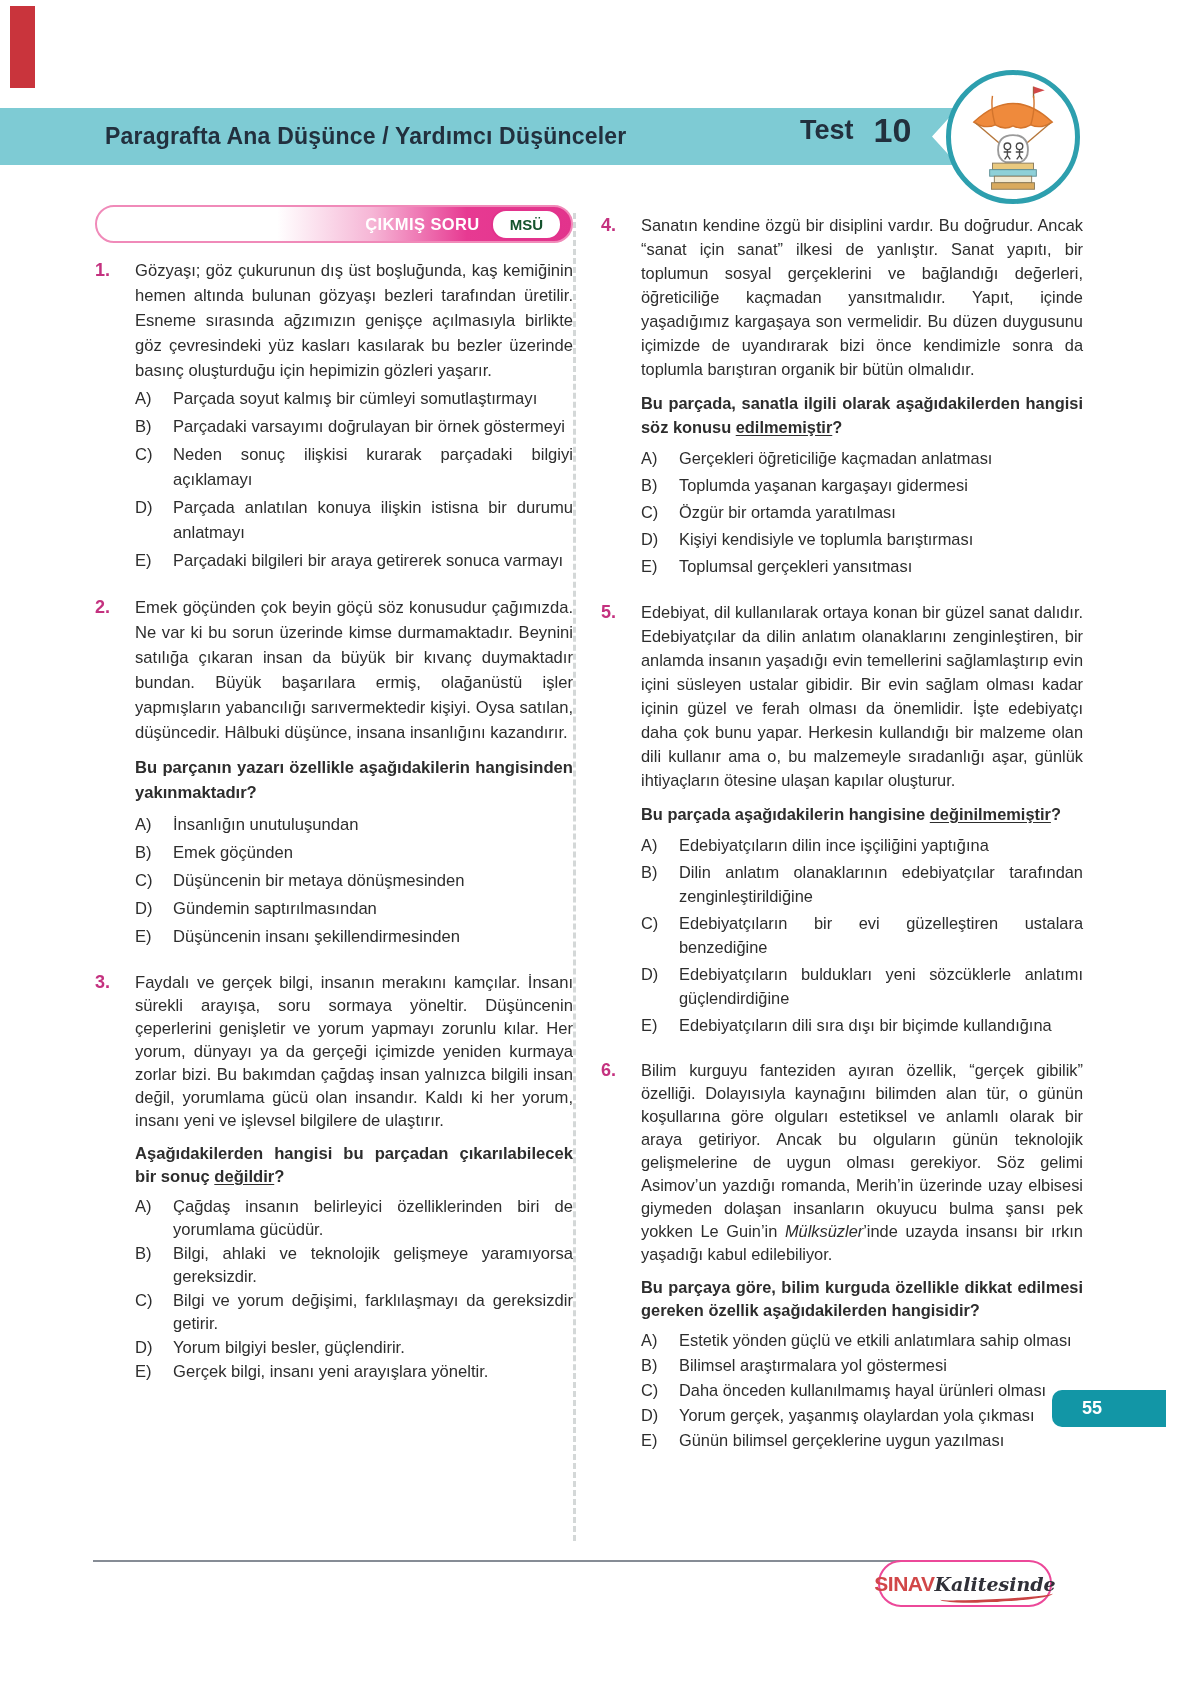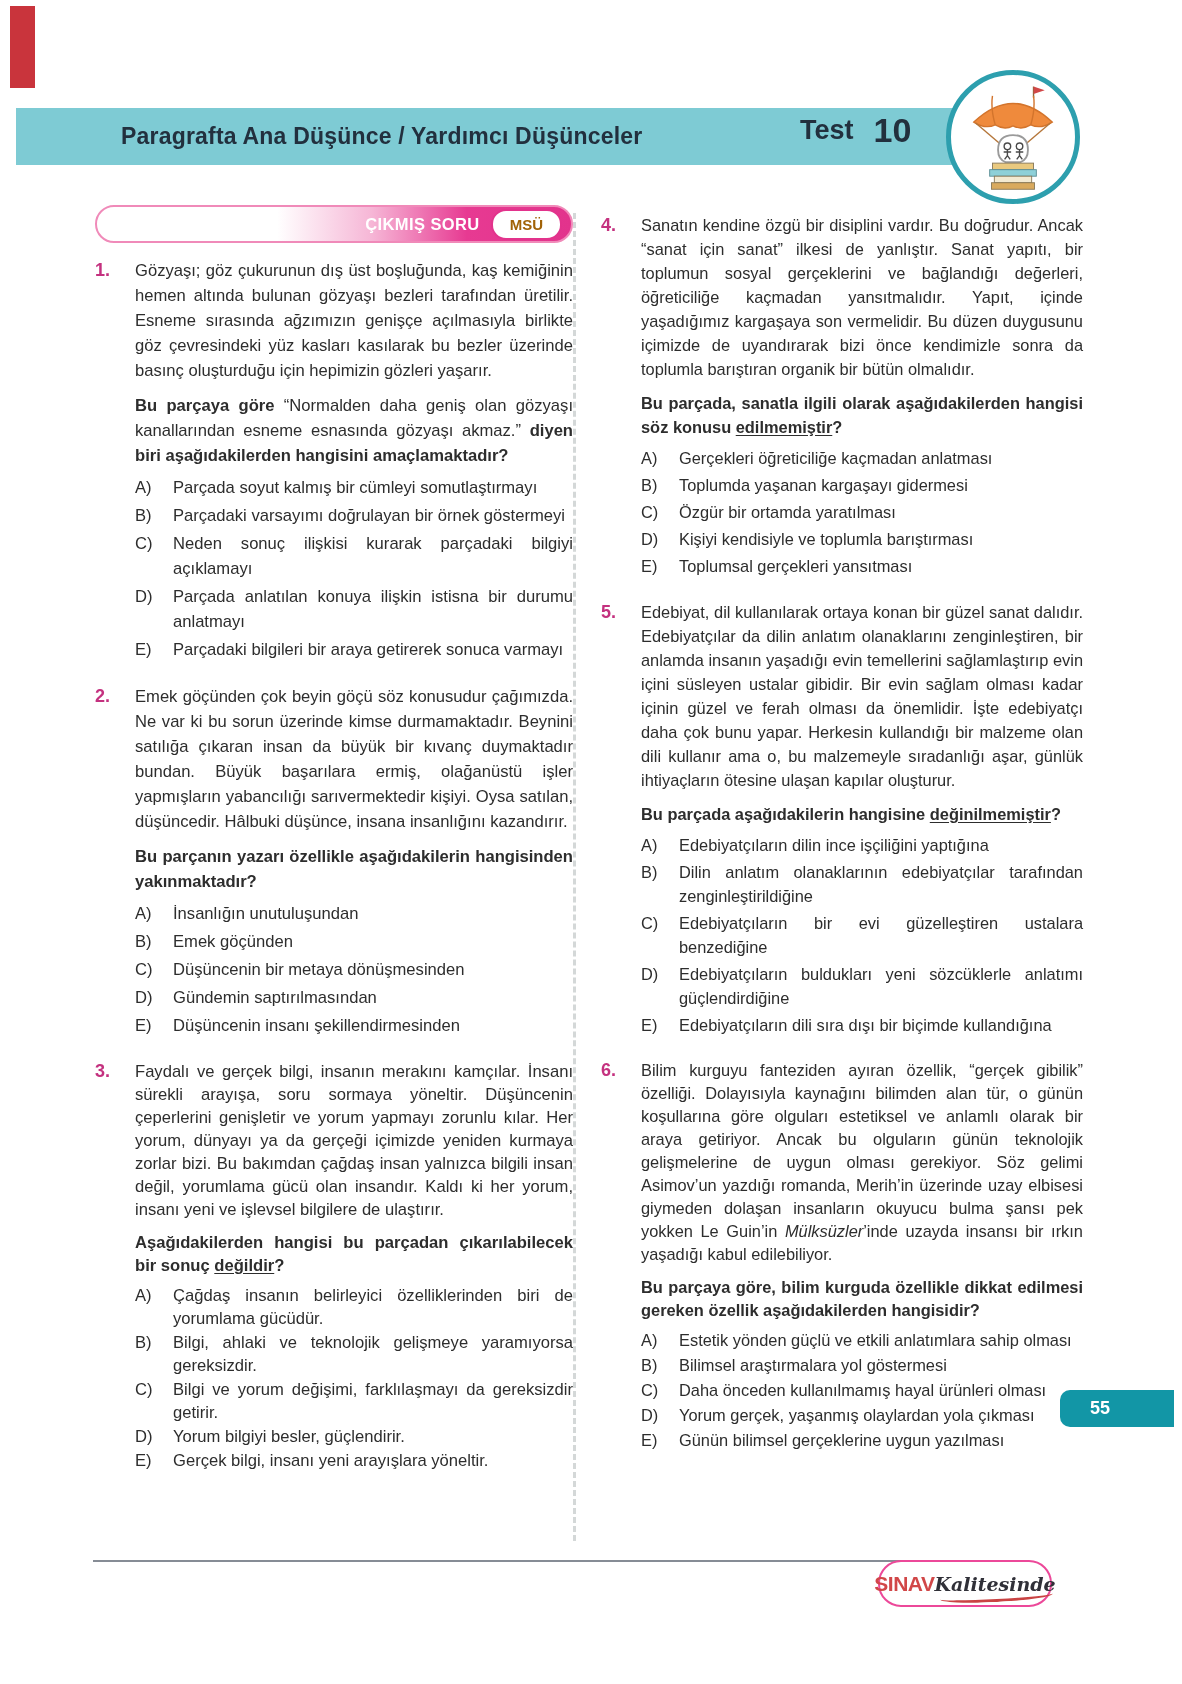--- a/index.html
+++ b/index.html
@@ -4,21 +4,21 @@
 <style>
   html,body { margin:0; padding:0; }
   body {
     width:1182px; height:1684px; position:relative; background:#ffffff;
     font-family:"Liberation Sans", sans-serif; color:#2d2d2d; overflow:hidden;
   }
   .red-tab { position:absolute; left:10px; top:6px; width:25px; height:82px; background:#c9343c; }
 
   
   .band {
-    position:absolute; left:16px; top:108px; width:958px; height:57px; background:#7ecbd4;
+    position:absolute; left:0; top:108px; width:958px; height:57px; background:#7ecbd4;
     clip-path:polygon(0 0, 100% 0, calc(100% - 26px) 50%, 100% 100%, 0 100%);
     display:flex; align-items:center;
   }
   .band-title { margin-left:105px; font-size:23px; font-weight:bold; color:#22303e; letter-spacing:.2px; }
   .test-label { position:absolute; left:800px; top:108px; height:44px; display:flex; align-items:center; gap:20px; color:#22303e; z-index:2;justify-content:flex-end; }
   .test-word { font-size:27px; font-weight:bold; }
   .test-num  { font-size:34px; font-weight:bold; }
 
   .badge-circle {
     position:absolute; left:946px; top:70px; width:134px; height:134px; border-radius:50%;
@@ -30,21 +30,21 @@
   .col { position:absolute; top:205px; }
   .col-left  { left:95px;  width:478px; font-size:16.6px; line-height:25px; }
   .col-right { left:601px; width:482px; font-size:16.4px; line-height:24px; }
 
   .banner {
     height:38px; border:2px solid #f08ab9; border-radius:22px; box-sizing:border-box;
     background:linear-gradient(90deg,#ffffff 0%,#ffffff 38%,#f6b6d6 58%,#e73a92 78%,#e2338c 100%);
     display:flex; align-items:center; justify-content:flex-end; gap:11px; padding-right:9px; margin-bottom:15px;
   }
   .banner-label { color:#fff; font-weight:bold; font-size:16.5px; letter-spacing:.4px; }
-  .banner-badge { background:#fff; border:2px solid #e2338c; color:#a16207; font-weight:bold; font-size:15px; border-radius:15px; padding:1px 17px; }
+  .banner-badge { background:#fff; border:2px solid #e2338c; color:#14532d; font-weight:bold; font-size:15px; border-radius:15px; padding:1px 17px; }
 
   .q  { display:grid; grid-template-columns:40px 1fr; margin-bottom:19px; }
   .qn { font-weight:bold; font-size:18px; color:#c4317f; }
   .qbody { margin:0; text-align:justify; }
   .stem  { margin:10px 0 7px 0; font-weight:bold; text-align:justify; }
   .b { font-weight:bold; }
   .u { text-decoration:underline; text-underline-offset:2px; }
   .it { font-style:italic; }
   .opt { display:flex; margin:3px 0; }
   .ol  { flex:0 0 38px; }
@@ -59,21 +59,21 @@
   .logo-pill {
     position:absolute; left:878px; top:1560px; width:174px; height:47px; background:#fff;
     border:2px solid #ec4899; border-radius:23px; box-sizing:border-box; z-index:2;
     display:flex; align-items:center; justify-content:center;
   }
   .logo-sinav { color:#d14748; font-weight:bold; font-size:21px; letter-spacing:-.5px; }
   .logo-kalite { color:#303038; font-size:19px; font-style:italic; font-weight:bold; font-family:"DejaVu Serif", serif; position:relative; }
   .swoosh { position:absolute; left:6px; right:2px; bottom:-7px; height:8px; border-bottom:3px solid #c94343; border-radius:50%; transform:rotate(-3deg); }
 
   .page-badge {
-    position:absolute; right:8px; top:1390px; width:114px; height:37px; background:#1296a6;
+    position:absolute; right:16px; top:1390px; width:114px; height:37px; background:#1296a6;
     border-radius:10px 0 0 10px; color:#fff; font-weight:bold; font-size:18px;
     line-height:37px; padding-left:30px; box-sizing:border-box;
   }
 </style>
 </head>
 <body>
 
 <div class="red-tab"></div>
 
 <div class="band">
@@ -110,21 +110,20 @@
 
   <div class="banner">
     <span class="banner-label">ÇIKMIŞ SORU</span>
     <span class="banner-badge">MSÜ</span>
   </div>
 
   <section class="q">
     <span class="qn">1.</span>
     <div>
       <p class="qbody">Gözyaşı; göz çukurunun dış üst boşluğunda, kaş kemiğinin hemen altında bulunan gözyaşı bezleri tarafından üretilir. Esneme sırasında ağzımızın genişçe açılmasıyla birlikte göz çevresindeki yüz kasları kasılarak bu bezler üzerinde basınç oluşturduğu için hepimizin gözleri yaşarır.</p>
-      <p class="stem"><span class="b">Bu parçaya göre </span><span style="font-weight:normal">“Normalden daha geniş olan gözyaşı kanallarından esneme esnasında gözyaşı akmaz.” </span><span class="b">diyen biri aşağıdakilerden hangisini amaçlamaktadır?</span></p>
       <div class="opt">
           <span class="ol">A)</span>
           <span class="ot">Parçada soyut kalmış bir cümleyi somutlaştırmayı</span>
         </div>
       <div class="opt">
           <span class="ol">B)</span>
           <span class="ot">Parçadaki varsayımı doğrulayan bir örnek göstermeyi</span>
         </div>
       <div class="opt">
           <span class="ol">C)</span>

